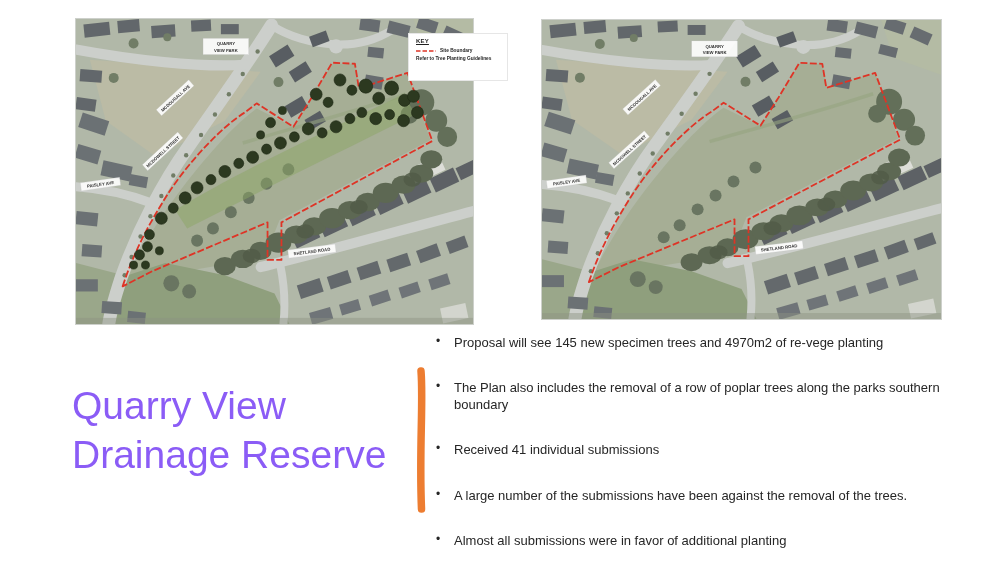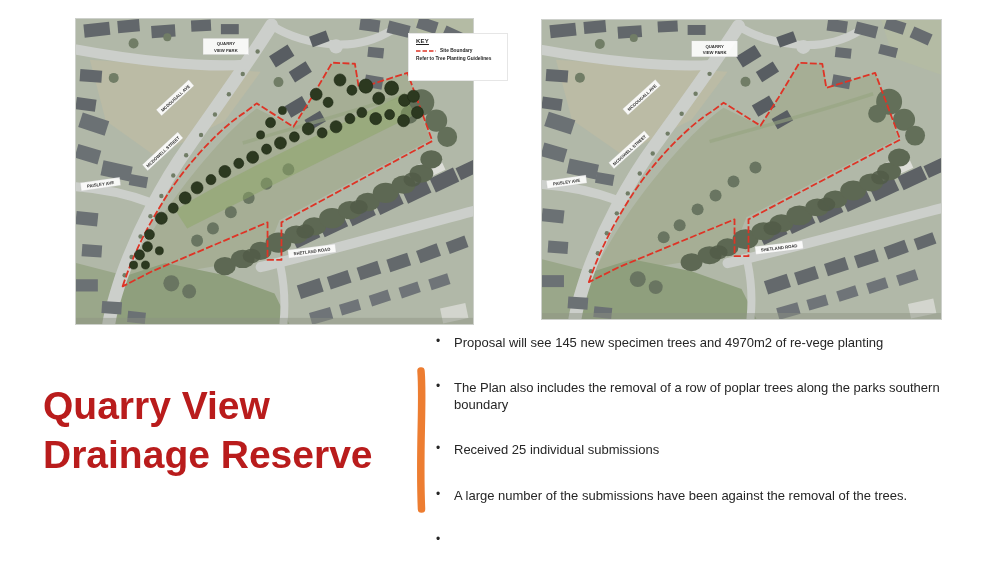--- a/index.html
+++ b/index.html
@@ -15,22 +15,22 @@
   .key-box{
     position:absolute;left:408px;top:33px;width:100px;height:48px;background:#ffffff;
     border:1px solid #e6e6e6;padding:4px 5px;box-sizing:border-box;z-index:5;
   }
   .key-title{font-size:6px;font-weight:bold;text-decoration:underline;color:#1f1f1f;margin:0 0 4px 2px;letter-spacing:.2px}
   .key-row{display:flex;align-items:center;gap:4px;margin:3px 0 0 2px}
   .key-dash{flex:0 0 auto}
   .key-label{font-size:4.8px;font-weight:bold;color:#1f1f1f}
 
   .title{
-    position:absolute;left:43px;top:381px;width:352px;margin:0;
-    font-size:39px;line-height:1.26;font-weight:700;color:#b91c1c;
+    position:absolute;left:72px;top:381px;width:352px;margin:0;
+    font-size:39px;line-height:1.26;font-weight:400;color:#8b5cf6;
   }
   .accent{position:absolute;left:413px;top:366px;z-index:2}
 
   .bullets{
     position:absolute;left:433px;top:334px;width:542px;margin:0;padding:0;list-style:none;
     color:#262626;font-size:13px;line-height:1.32;
   }
   .bullets li{position:relative;padding-left:21px;margin-bottom:28px}
   .bullets .dot{position:absolute;left:3px;top:0;font-size:12px;color:#262626}
 
@@ -307,22 +307,23 @@
   <li>
     <span class="dot">•</span>
     <span>Proposal will see 145 new specimen trees and 4970m2 of re-vege planting</span>
   </li>
   <li>
     <span class="dot">•</span>
     <span>The Plan also includes the removal of a row of poplar trees along the parks southern boundary</span>
   </li>
   <li>
     <span class="dot">•</span>
-    <span>Received 25 individual submissions</span>
+    <span>Received 41 individual submissions</span>
   </li>
   <li>
     <span class="dot">•</span>
     <span>A large number of the submissions have been against the removal of the trees.</span>
   </li>
   <li>
     <span class="dot">•</span>
+    <span>Almost all submissions were in favor of additional planting</span>
   </li>
 </ul>
 
 </body></html>

